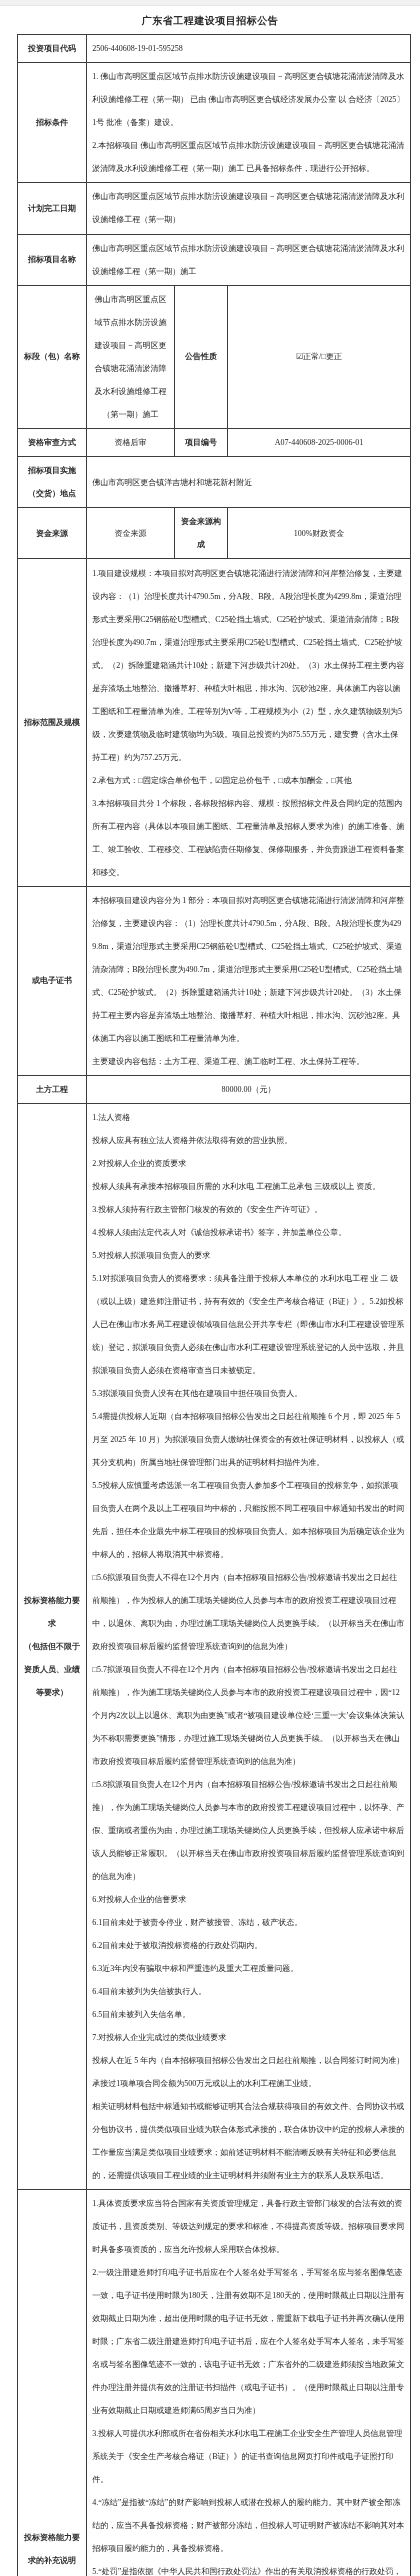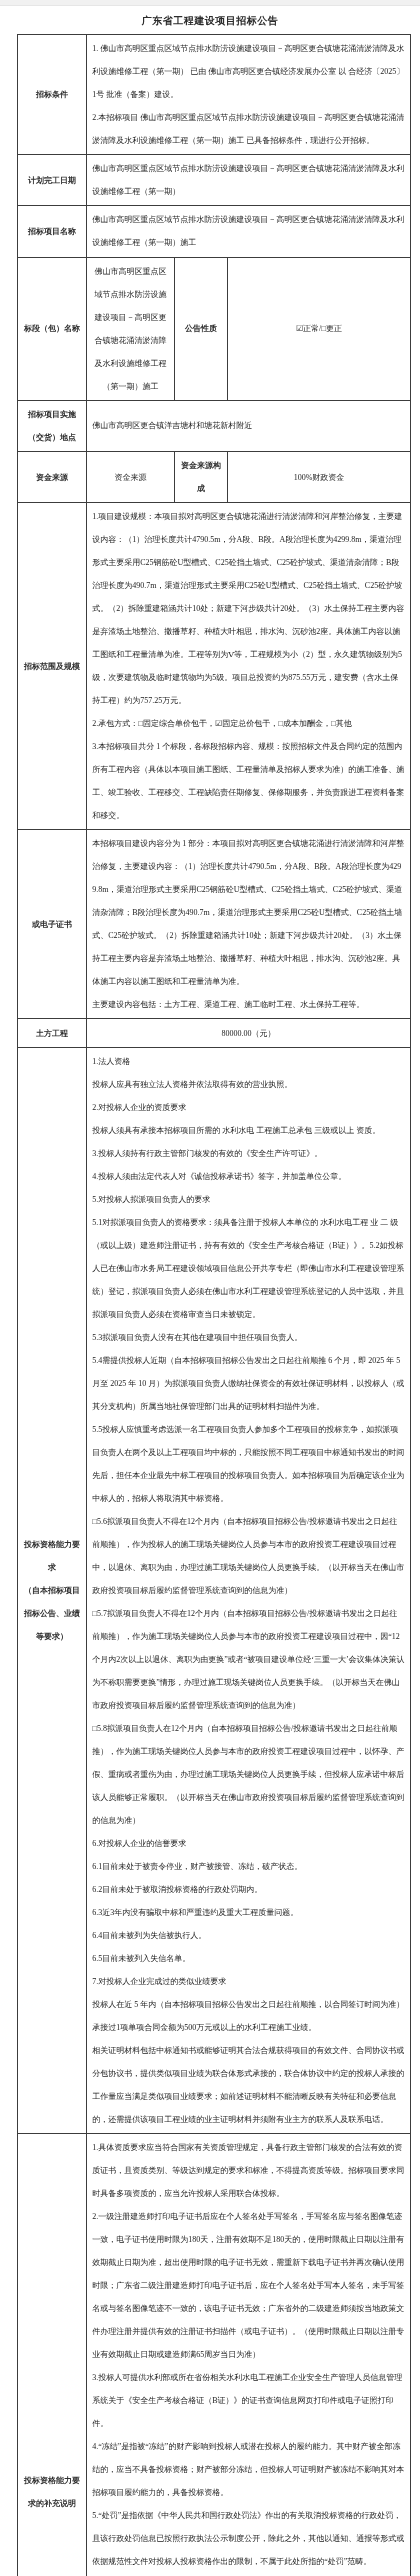--- a/index.html
+++ b/index.html
@@ -55,20 +55,24 @@
   <table class="tender">
     <colgroup>
       <col style="width:69px">
         <col style="width:88px">
         <col style="width:53px">
         <col style="width:42px">
         <col style="width:141px">
     </colgroup>
 
     <tbody>
+        <tr>
+      <td class="lbl">投资项目代码</td>
+      <td class="cell" colspan="4">2506-440608-19-01-595258</td>
+    </tr>
 
     <tr>
       <td class="lbl">招标条件</td>
       <td class="cell" colspan="4">1. 佛山市高明区重点区域节点排水防涝设施建设项目－高明区更合镇塘花涌清淤清障及水利设施维修工程（第一期） 已由 佛山市高明区更合镇经济发展办公室 以 合经济〔2025〕1号 批准（备案）建设。
 2.本招标项目 佛山市高明区重点区域节点排水防涝设施建设项目－高明区更合镇塘花涌清淤清障及水利设施维修工程（第一期）施工 已具备招标条件，现进行公开招标。</td>
     </tr>
 
     <tr>
       <td class="lbl">计划完工日期</td>
       <td class="cell" colspan="4">佛山市高明区重点区域节点排水防涝设施建设项目－高明区更合镇塘花涌清淤清障及水利设施维修工程（第一期）</td>
@@ -79,20 +83,26 @@
       <td class="cell" colspan="4">佛山市高明区重点区域节点排水防涝设施建设项目－高明区更合镇塘花涌清淤清障及水利设施维修工程（第一期）施工</td>
     </tr>
 
     <tr>
       <td class="lbl">标段（包）名称</td>
       <td class="cell center">佛山市高明区重点区域节点排水防涝设施建设项目－高明区更合镇塘花涌清淤清障及水利设施维修工程（第一期）施工</td>
       <td class="lbl">公告性质</td>
       <td class="cell center" colspan="2">☑正常/□更正</td>
     </tr>
 
+    <tr>
+      <td class="lbl">资格审查方式</td>
+      <td class="cell center">资格后审</td>
+      <td class="lbl">项目编号</td>
+      <td class="cell center" colspan="2">A07-440608-2025-0006-01</td>
+    </tr>
 
     <tr>
       <td class="lbl">招标项目实施（交货）地点</td>
       <td class="cell" colspan="4">佛山市高明区更合镇洋吉塘村和塘花新村附近</td>
     </tr>
 
     <tr>
       <td class="lbl">资金来源</td>
       <td class="cell center">资金来源</td>
       <td class="lbl">资金来源构成</td>
@@ -115,21 +125,21 @@
 
 
     <tr>
       <td class="lbl">土方工程</td>
       <td class="cell center" colspan="4">80000.00（元）</td>
     </tr>
 
 
     <tr>
       <td class="lbl">投标资格能力要求
-（自本招标项目招标公告、业绩等要求）</td>
+（包括但不限于资质人员、业绩等要求）</td>
       <td class="cell" colspan="4">1.法人资格
 投标人应具有独立法人资格并依法取得有效的营业执照。
 2.对投标人企业的资质要求
 投标人须具有承接本招标项目所需的 水利水电 工程施工总承包 三级或以上 资质。
 3.投标人须持有行政主管部门核发的有效的《安全生产许可证》。
 4.投标人须由法定代表人对《诚信投标承诺书》签字，并加盖单位公章。
 5.对投标人拟派项目负责人的要求
 5.1对拟派项目负责人的资格要求：须具备注册于投标人本单位的 水利水电工程 业 二 级（或以上级）建造师注册证书，持有有效的《安全生产考核合格证（B证）》。5.2如投标人已在佛山市水务局工程建设领域项目信息公开共享专栏（即佛山市水利工程建设管理系统）登记，拟派项目负责人必须在佛山市水利工程建设管理系统登记的人员中选取，并且拟派项目负责人必须在资格审查当日未被锁定。
 5.3拟派项目负责人没有在其他在建项目中担任项目负责人。
 5.4需提供投标人近期（自本招标项目招标公告发出之日起往前顺推 6 个月，即 2025 年 5 月至 2025 年 10 月）为拟派项目负责人缴纳社保资金的有效社保证明材料，以投标人（或其分支机构）所属当地社保管理部门出具的证明材料扫描件为准。

